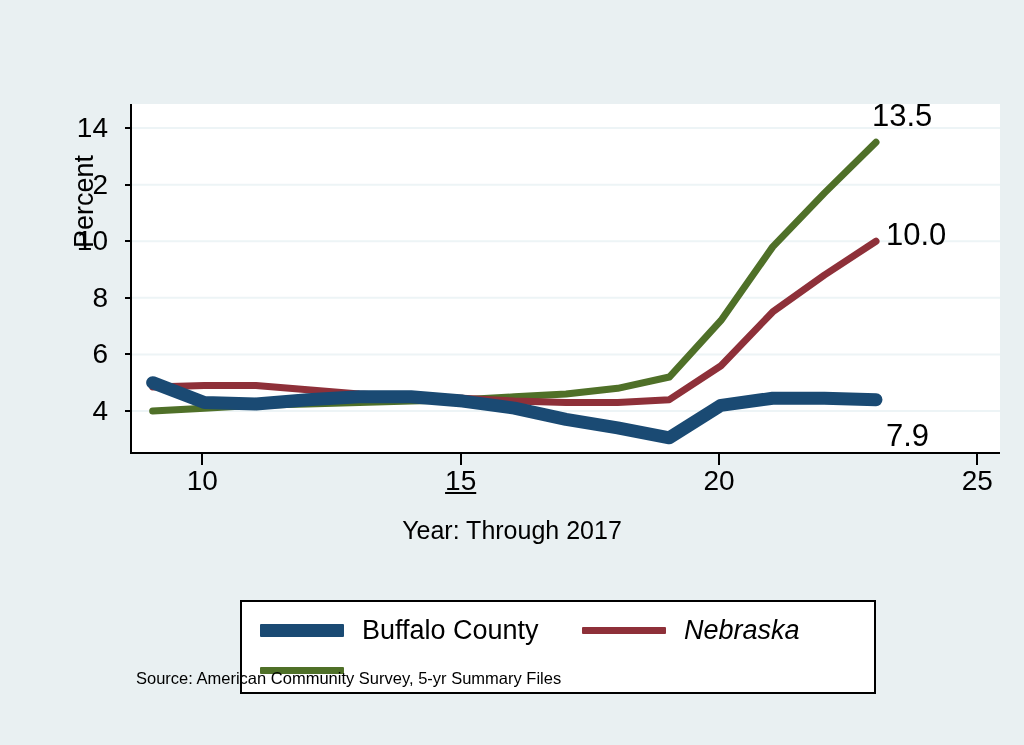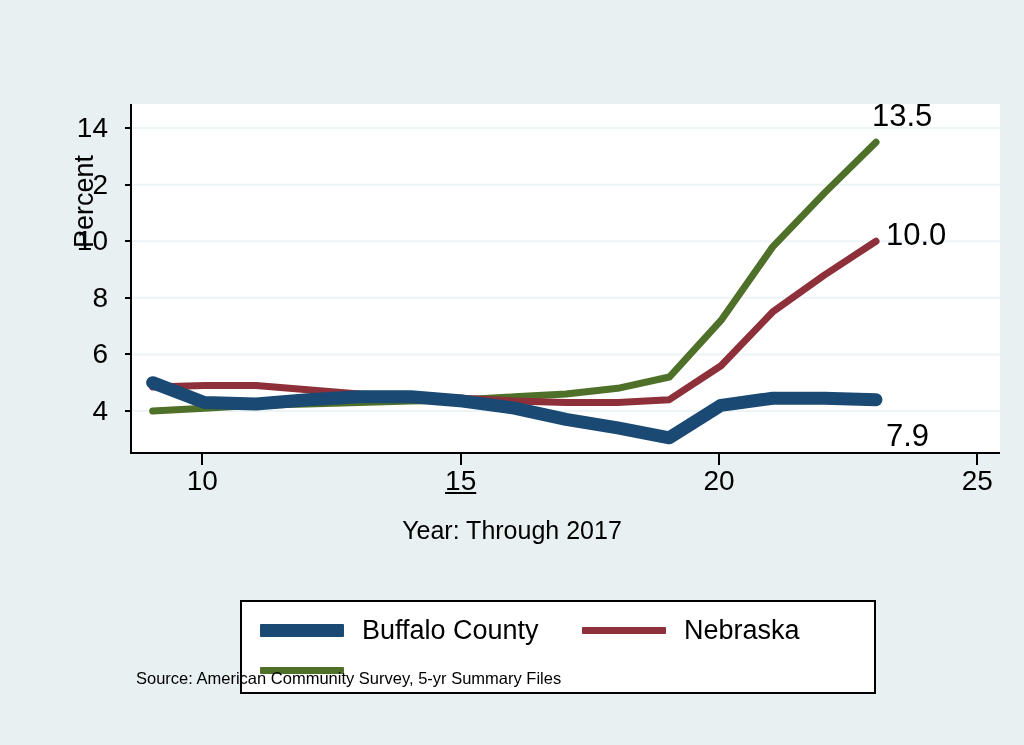--- a/index.html
+++ b/index.html
@@ -228,21 +228,21 @@
       <div class="endpoint-label" style="left: 872px; top: 100.195px;">13.5</div>
       <div class="endpoint-label" style="left: 886px; top: 219.22px;">10.0</div>
       <div class="endpoint-label" style="left: 886px; top: 419.659px;">7.9</div>
     </div>
 
   <div id="legend">
       <div class="legend-row" style="left: 18px; top: 10px; height: 36px;">
         <span class="legend-swatch" style="background: rgb(26, 74, 115); height: 13px;"></span>
         <span class="legend-text">Buffalo County</span>
       </div>
-      <div class="legend-row" style="left: 340px; top: 10px; height: 36px;">
+      <div class="legend-row" style="left: 340px; top: 10px; height: 36px; font-style: italic;">
         <span class="legend-swatch" style="background: rgb(142, 48, 57); height: 7px;"></span>
         <span class="legend-text">Nebraska</span>
       </div>
       <div class="legend-row" style="left: 18px; top: 50px; height: 36px;">
         <span class="legend-swatch" style="background: rgb(79, 112, 40); height: 7px;"></span>
       </div>
     </div>
 
   <div id="footer">
     <div>Source: American Community Survey, 5-yr Summary Files</div>

